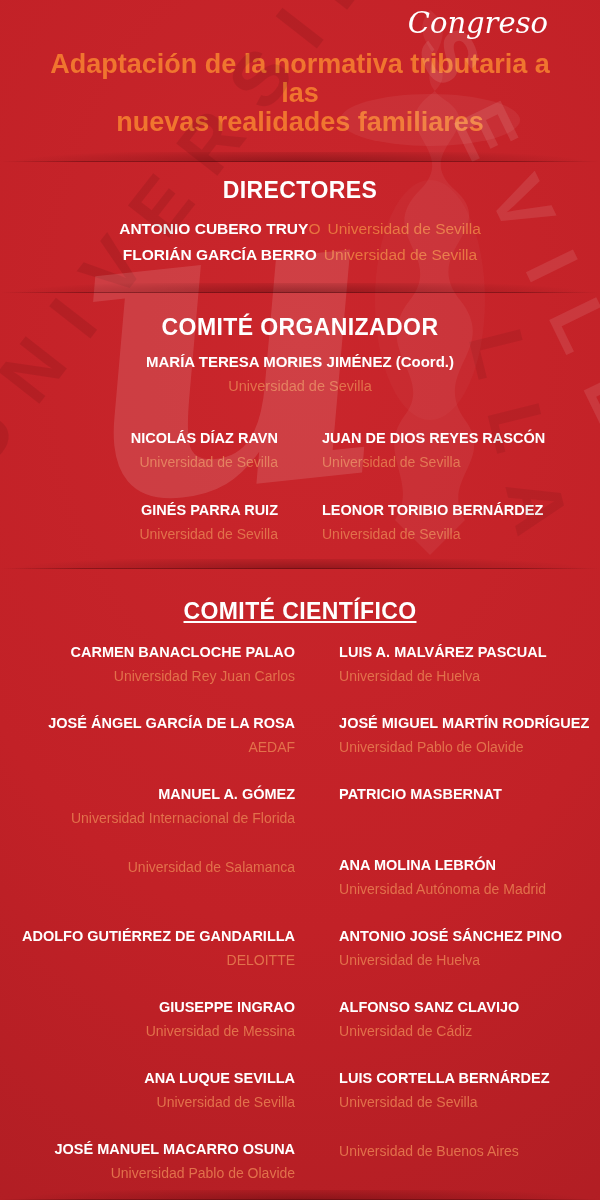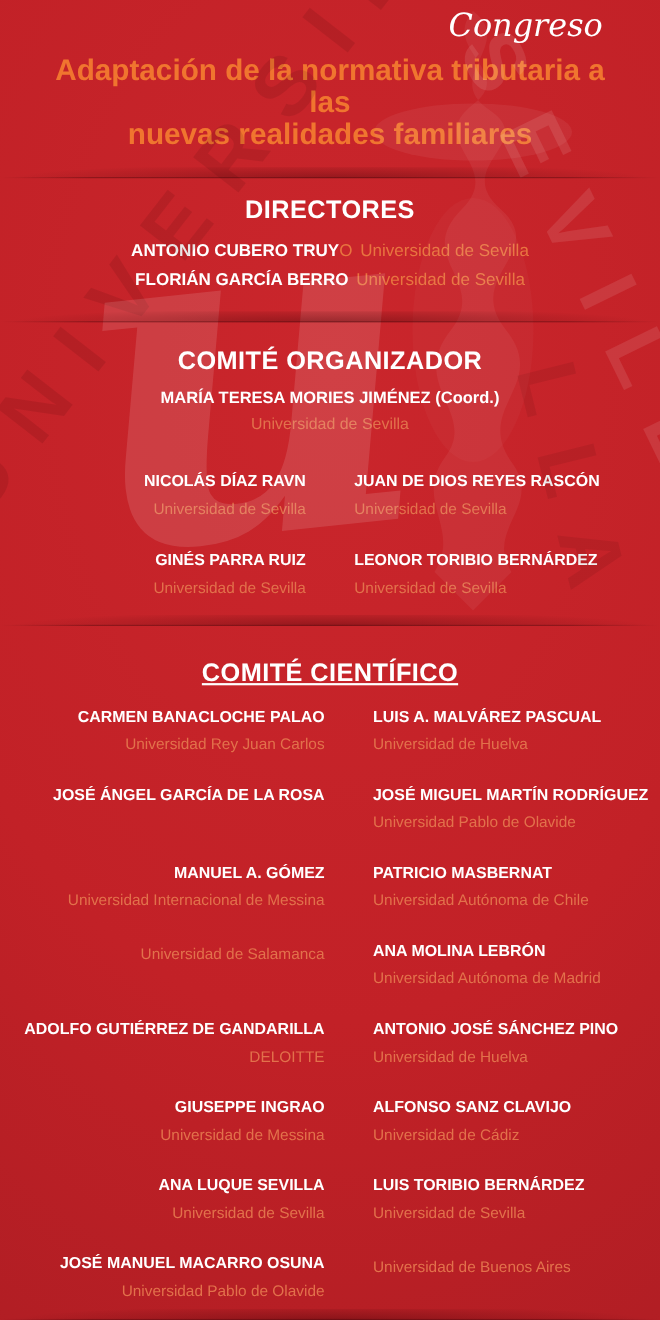--- a/index.html
+++ b/index.html
@@ -171,32 +171,32 @@
         <div class="cell">
           <div class="member-name">CARMEN BANACLOCHE PALAO</div>
           <div class="member-aff">Universidad Rey Juan Carlos</div>
         </div>
         <div class="cell">
           <div class="member-name">LUIS A. MALVÁREZ PASCUAL</div>
           <div class="member-aff">Universidad de Huelva</div>
         </div>
         <div class="cell">
           <div class="member-name">JOSÉ ÁNGEL GARCÍA DE LA ROSA</div>
+          <div class="member-aff">AEDAF</div>
         </div>
         <div class="cell">
           <div class="member-name">JOSÉ MIGUEL MARTÍN RODRÍGUEZ</div>
           <div class="member-aff">Universidad Pablo de Olavide</div>
         </div>
         <div class="cell">
           <div class="member-name">MANUEL A. GÓMEZ</div>
-          <div class="member-aff">Universidad Internacional de Messina</div>
+          <div class="member-aff">Universidad Internacional de Florida</div>
         </div>
         <div class="cell">
           <div class="member-name">PATRICIO MASBERNAT</div>
-          <div class="member-aff">Universidad Autónoma de Chile</div>
         </div>
         <div class="cell">
           <div class="member-aff">Universidad de Salamanca</div>
         </div>
         <div class="cell">
           <div class="member-name">ANA MOLINA LEBRÓN</div>
           <div class="member-aff">Universidad Autónoma de Madrid</div>
         </div>
         <div class="cell">
           <div class="member-name">ADOLFO GUTIÉRREZ DE GANDARILLA</div>
@@ -212,21 +212,21 @@
         </div>
         <div class="cell">
           <div class="member-name">ALFONSO SANZ CLAVIJO</div>
           <div class="member-aff">Universidad de Cádiz</div>
         </div>
         <div class="cell">
           <div class="member-name">ANA LUQUE SEVILLA</div>
           <div class="member-aff">Universidad de Sevilla</div>
         </div>
         <div class="cell">
-          <div class="member-name">LUIS TORIBIO BERNÁRDEZ</div>
+          <div class="member-name">LUIS CORTELLA BERNÁRDEZ</div>
           <div class="member-aff">Universidad de Sevilla</div>
         </div>
         <div class="cell">
           <div class="member-name">JOSÉ MANUEL MACARRO OSUNA</div>
           <div class="member-aff">Universidad Pablo de Olavide</div>
         </div>
         <div class="cell">
           <div class="member-aff">Universidad de Buenos Aires</div>
         </div>
       </div>

